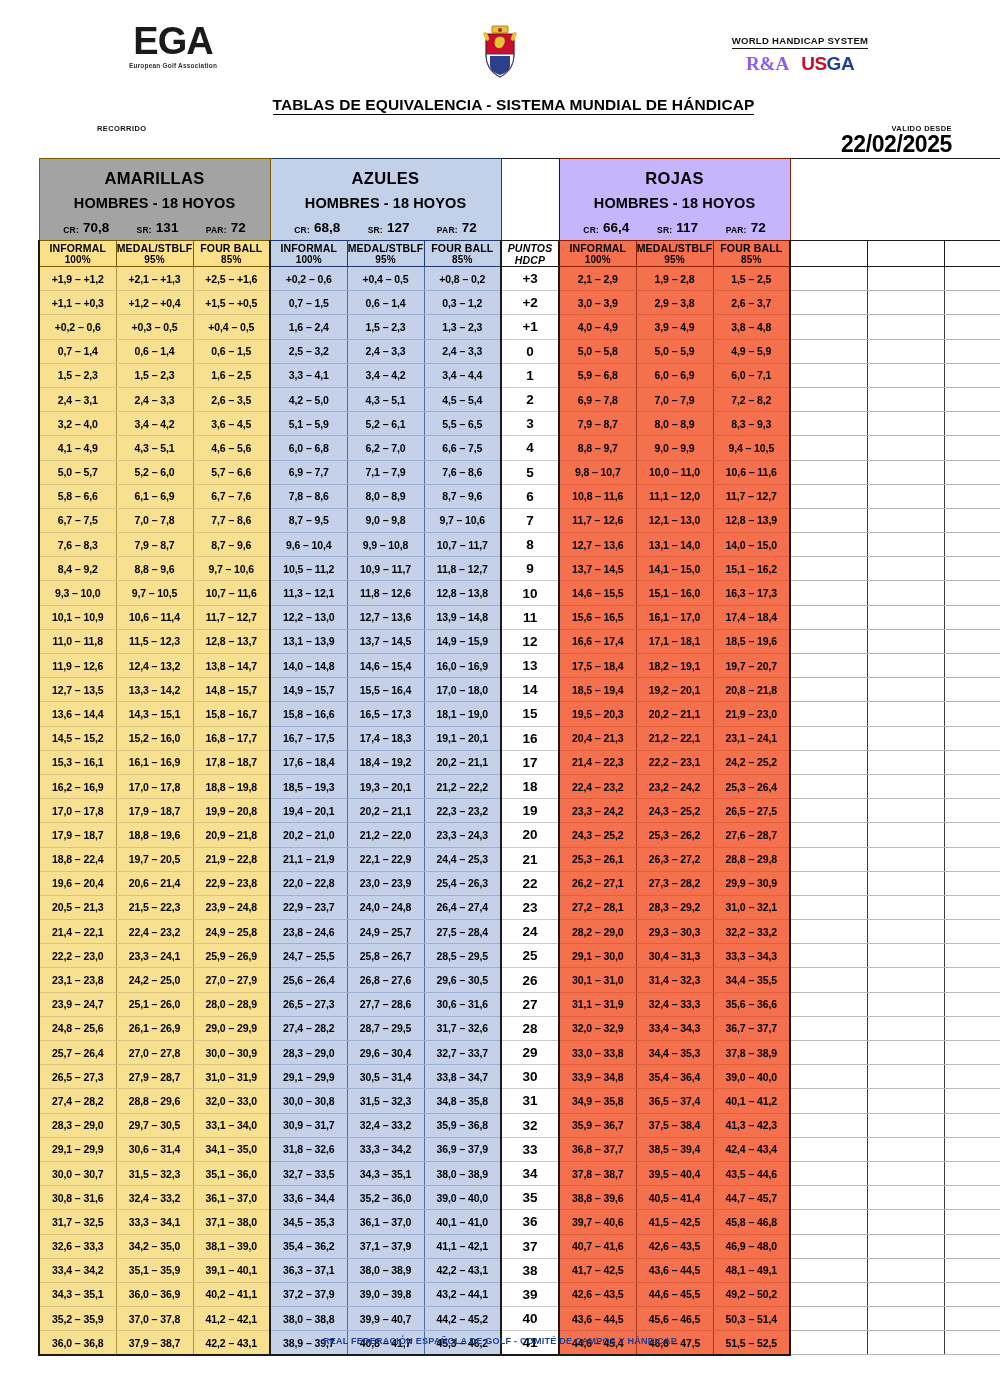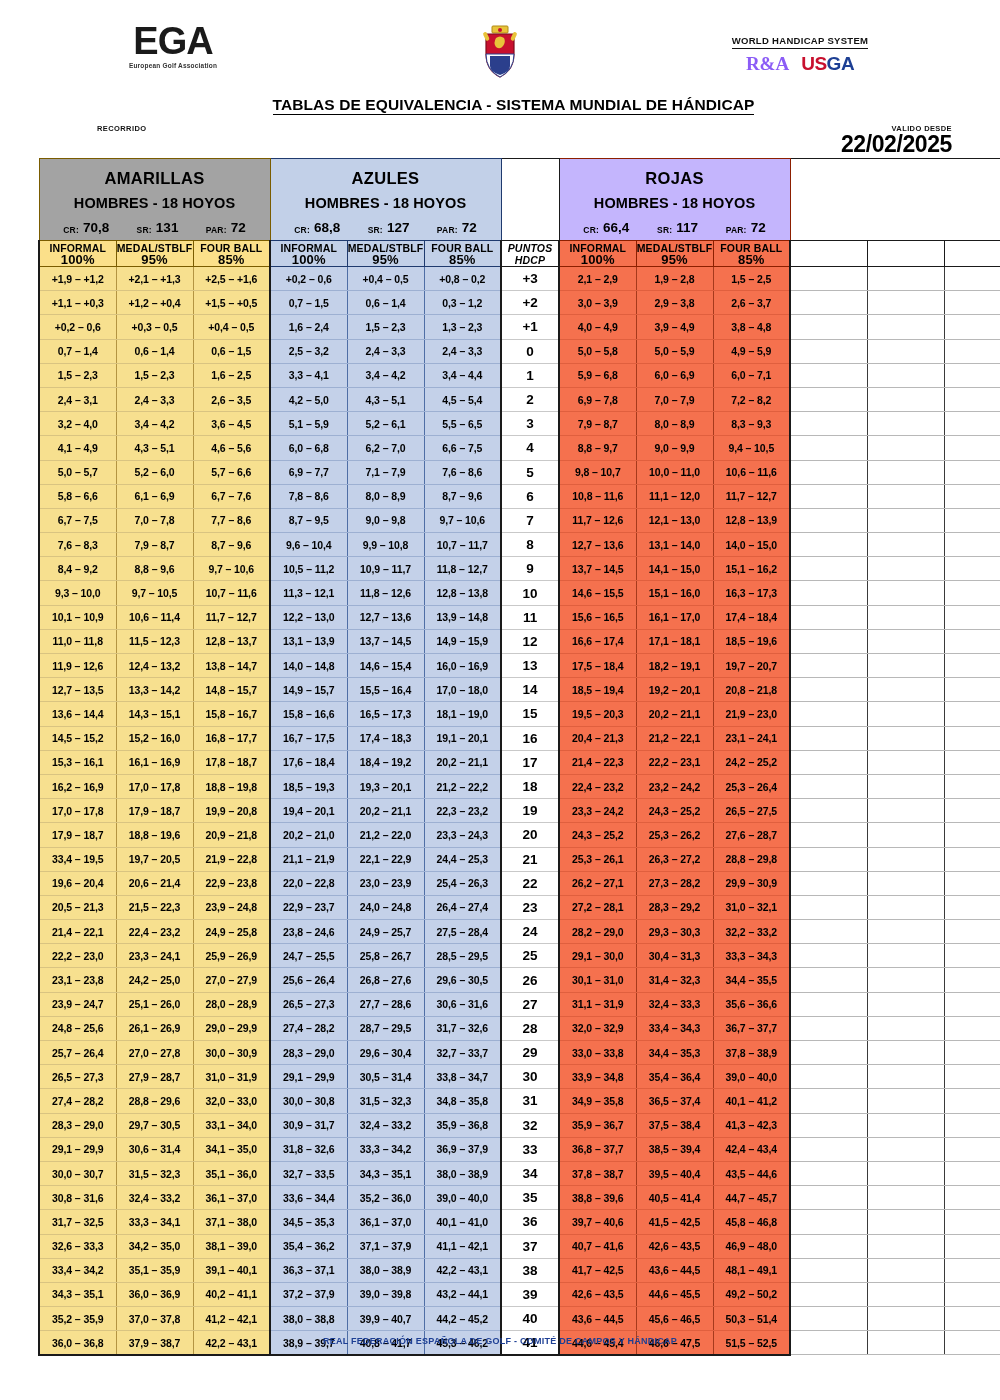--- a/index.html
+++ b/index.html
@@ -175,21 +175,21 @@
   .mode-head {
     height: 26px;
     border: 1.2px solid #2b2b2b;
     line-height: 11px;
     font-size: 8.2px;
     letter-spacing: .15px;
   }
   .mode-head.yellow { background: #fbe08a; border-color: #7a5c00; }
   .mode-head.blue   { background: #c2d0e8; border-color: #1f3a6e; }
   .mode-head.red    { background: #f5714e; border-color: #8c1f00; }
-  .mode-head .pct { font-size: 13px; }
+  .mode-head .pct { font-size: 10px; }
 
   .pts-head {
     height: 26px;
     background: #fff;
     border: 1.4px solid #1a1a1a;
     font-size: 10px;
     line-height: 12px;
     letter-spacing: .2px;
     font-style: italic;
   }
@@ -795,21 +795,21 @@
           <td class="d blue grp-right">23,3 – 24,3</td>
           <td class="d pts">20</td>
           <td class="d red grp-left">24,3 – 25,2</td>
           <td class="d red">25,3 – 26,2</td>
           <td class="d red grp-right">27,6 – 28,7</td>
           <td class="blank-cell"></td>
           <td class="blank-cell"></td>
           <td class="blank-cell"></td>
         </tr>
         <tr>
-          <td class="d yellow grp-left">33,4 – 19,5</td>
+          <td class="d yellow grp-left">18,8 – 22,4</td>
           <td class="d yellow">19,7 – 20,5</td>
           <td class="d yellow grp-right">21,9 – 22,8</td>
           <td class="d blue grp-left">21,1 – 21,9</td>
           <td class="d blue">22,1 – 22,9</td>
           <td class="d blue grp-right">24,4 – 25,3</td>
           <td class="d pts">21</td>
           <td class="d red grp-left">25,3 – 26,1</td>
           <td class="d red">26,3 – 27,2</td>
           <td class="d red grp-right">28,8 – 29,8</td>
           <td class="blank-cell"></td>

